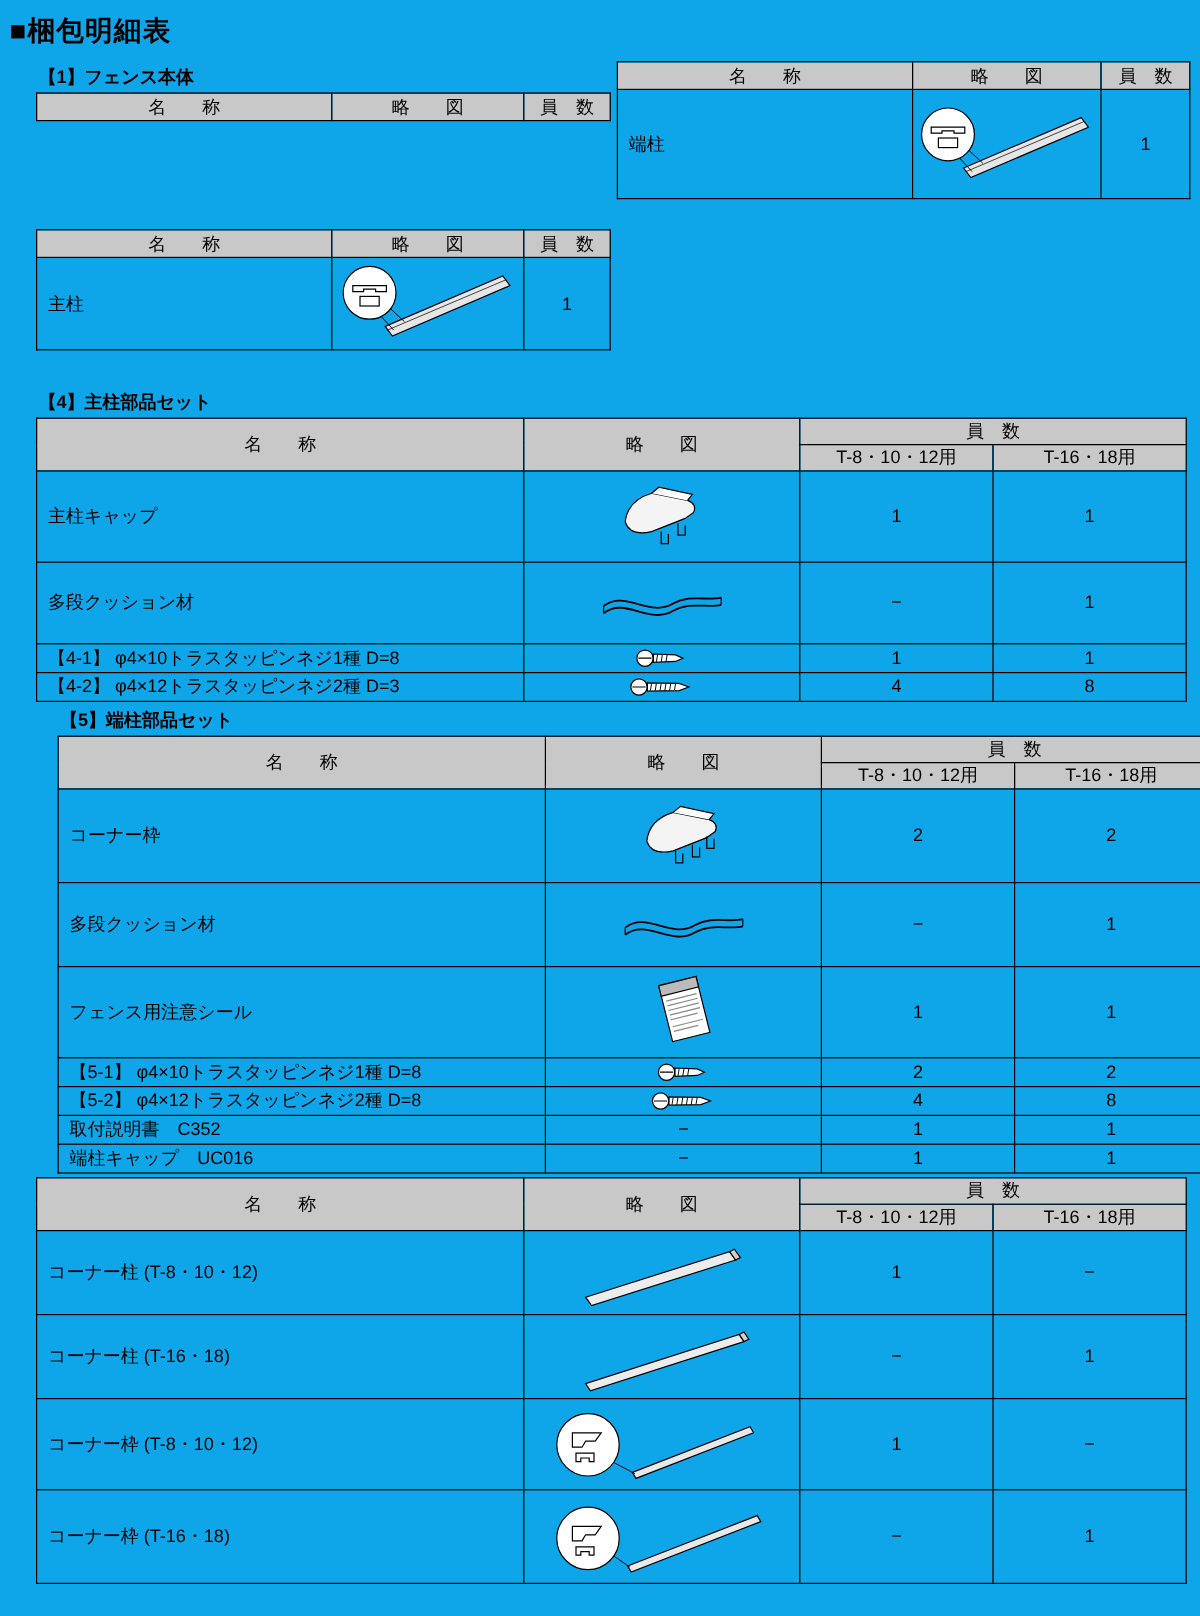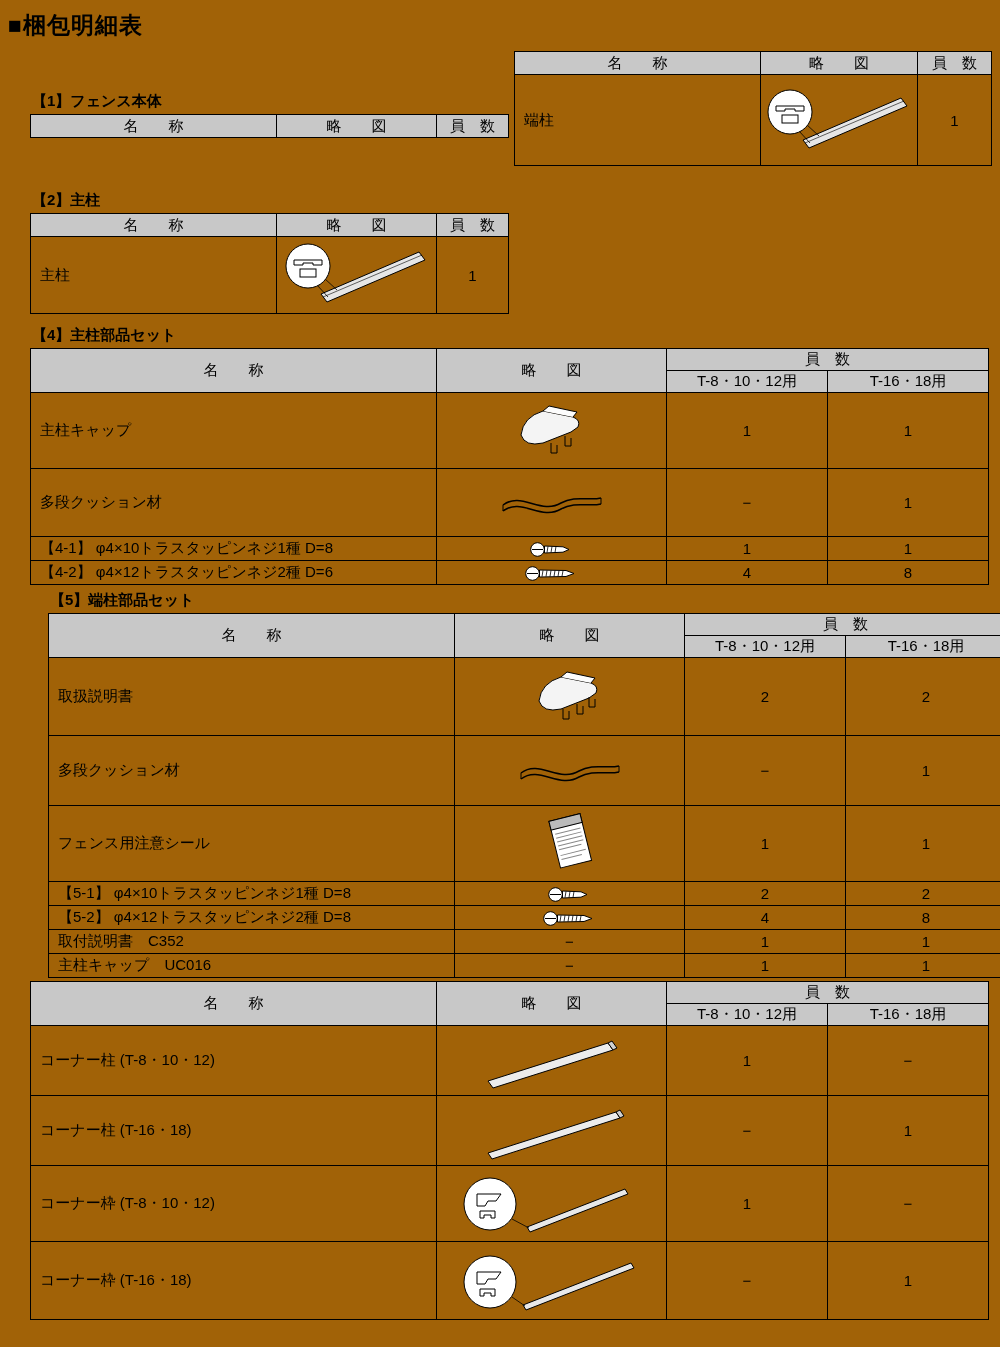--- a/index.html
+++ b/index.html
@@ -1,37 +1,37 @@
 <!DOCTYPE html>
 <html><head>
 <meta charset="utf-8">
 <style>
   html,body{margin:0;padding:0;background:#fff;}
-  .page{position:relative;width:1000px;height:1347px;background:#a16207;
+  .page{position:relative;width:1000px;height:1347px;background:#0ea5e9;
         font-family:"Liberation Sans","DejaVu Sans",sans-serif;color:#000;overflow:hidden;}
   .title{position:absolute;left:8px;top:10px;font-size:23px;font-weight:bold;letter-spacing:1px;}
   .sec{position:absolute;}
   .section-label{font-size:15px;font-weight:bold;margin:0 0 3px 2px;}
   table.t{border-collapse:collapse;table-layout:fixed;width:100%;}
   .t th,.t td{border:1px solid #000;font-size:15px;overflow:hidden;vertical-align:middle;}
   .t th{background:#c8c8c8;font-weight:normal;text-align:center;padding:1px 6px;}
   .t td.name{text-align:left;padding:2px 9px;}
   .t td.qty{text-align:center;padding:0 2px;}
   .t td.diag{text-align:center;padding:1px;}
   .t svg{display:inline-block;vertical-align:middle;}
   .thin td{padding-top:0;padding-bottom:0;}
 </style>
 </head>
 <body>
 
 <div class="page">
 
   <div class="title">■梱包明細表</div>
 
-  <section class="sec" style="left:30px;top:55px;width:478px;margin-top:37px;">
+  <section class="sec" style="left:30px;top:55px;width:478px;">
     <div class="section-label">【1】フェンス本体</div>
     <table class="t">
       <colgroup>
           <col style="width:246px">
           <col style="width:160px">
           <col style="width:72px">
         </colgroup>
       <tbody>
         <tr style="height:23px">
           <th>名　　称</th>
@@ -68,21 +68,20 @@
               <rect x="19" y="33" width="16" height="8" fill="none" stroke="#000"></rect>
             </svg>
           </td>
           <td class="qty">1</td>
         </tr>
       </tbody>
     </table>
   </section>
 
   <section class="sec" style="left:30px;top:191px;width:478px;">
-    <div class="section-label">【2】主柱</div>
     <table class="t">
       <colgroup>
           <col style="width:246px">
           <col style="width:160px">
           <col style="width:72px">
         </colgroup>
       <tbody>
         <tr style="height:23px">
           <th>名　　称</th>
           <th>略　　図</th>
@@ -161,21 +160,21 @@
               <path d="M15.5,5 L34,5.8 L40,8.5 L34,11.2 L15.5,12 Z" fill="#fff" stroke="#000"></path>
               <line x1="19" y1="5.4" x2="18" y2="11.6" stroke="#000" stroke-width="0.8"></line>
               <line x1="23" y1="5.4" x2="22" y2="11.6" stroke="#000" stroke-width="0.8"></line>
               <line x1="27" y1="5.4" x2="26" y2="11.6" stroke="#000" stroke-width="0.8"></line>
             </svg>
           </td>
           <td class="qty">1</td>
           <td class="qty">1</td>
         </tr>
         <tr class="thin" style="height:23px">
-          <td class="name">【4-2】 φ4×12トラスタッピンネジ2種 D=6</td>
+          <td class="name">【4-2】 φ4×12トラスタッピンネジ2種 D=3</td>
           <td class="diag">
             <svg width="56" height="17" viewBox="0 0 56 17">
               <circle cx="8.5" cy="8.5" r="6.8" fill="#fff" stroke="#000"></circle>
               <line x1="3" y1="8.5" x2="14" y2="8.5" stroke="#000"></line>
               <path d="M15.5,5 L42,5.5 L50,8.5 L42,11.5 L15.5,12 Z" fill="#fff" stroke="#000"></path>
               <line x1="19" y1="5.4" x2="18" y2="11.6" stroke="#000" stroke-width="0.8"></line>
               <line x1="23" y1="5.4" x2="22" y2="11.6" stroke="#000" stroke-width="0.8"></line>
               <line x1="27" y1="5.4" x2="26" y2="11.6" stroke="#000" stroke-width="0.8"></line>
               <line x1="31" y1="5.4" x2="30" y2="11.6" stroke="#000" stroke-width="0.8"></line>
               <line x1="35" y1="5.5" x2="34" y2="11.5" stroke="#000" stroke-width="0.8"></line>
@@ -202,21 +201,21 @@
         <tr style="height:21px">
           <th rowspan="2">名　　称</th>
           <th rowspan="2">略　　図</th>
           <th colspan="2">員　数</th>
         </tr>
         <tr style="height:22px">
           <th>T-8・10・12用</th>
           <th>T-16・18用</th>
         </tr>
         <tr style="height:78px">
-          <td class="name">取扱説明書</td>
+          <td class="name">コーナー枠</td>
           <td class="diag">
             <svg width="86" height="64" viewBox="0 0 86 64">
               <path d="M12,36 Q14,18 34,12 L64,18 Q72,21 69,28 L62,33 L34,44 Q16,48 12,36 Z" fill="#f4f4f4" stroke="#000"></path>
               <path d="M34,12 L40,7 L68,13 L64,18" fill="#fdfdfd" stroke="#000"></path>
               <polyline points="36,44 36,54 42,54 42,46" fill="none" stroke="#000"></polyline>
               <polyline points="50,39 50,49 56,49 56,41" fill="none" stroke="#000"></polyline>
               <polyline points="62,32 62,42 68,42 68,34" fill="none" stroke="#000"></polyline>
             </svg>
           </td>
           <td class="qty">2</td>
@@ -288,21 +287,21 @@
           <td class="qty">4</td>
           <td class="qty">8</td>
         </tr>
         <tr class="thin" style="height:22px">
           <td class="name">取付説明書　C352</td>
           <td class="diag qty">−</td>
           <td class="qty">1</td>
           <td class="qty">1</td>
         </tr>
         <tr class="thin" style="height:22px">
-          <td class="name">主柱キャップ　UC016</td>
+          <td class="name">端柱キャップ　UC016</td>
           <td class="diag qty">−</td>
           <td class="qty">1</td>
           <td class="qty">1</td>
         </tr>
       </tbody>
     </table>
   </section>
 
   <section class="sec" style="left:30px;top:981px;width:958px;">
     <table class="t">

